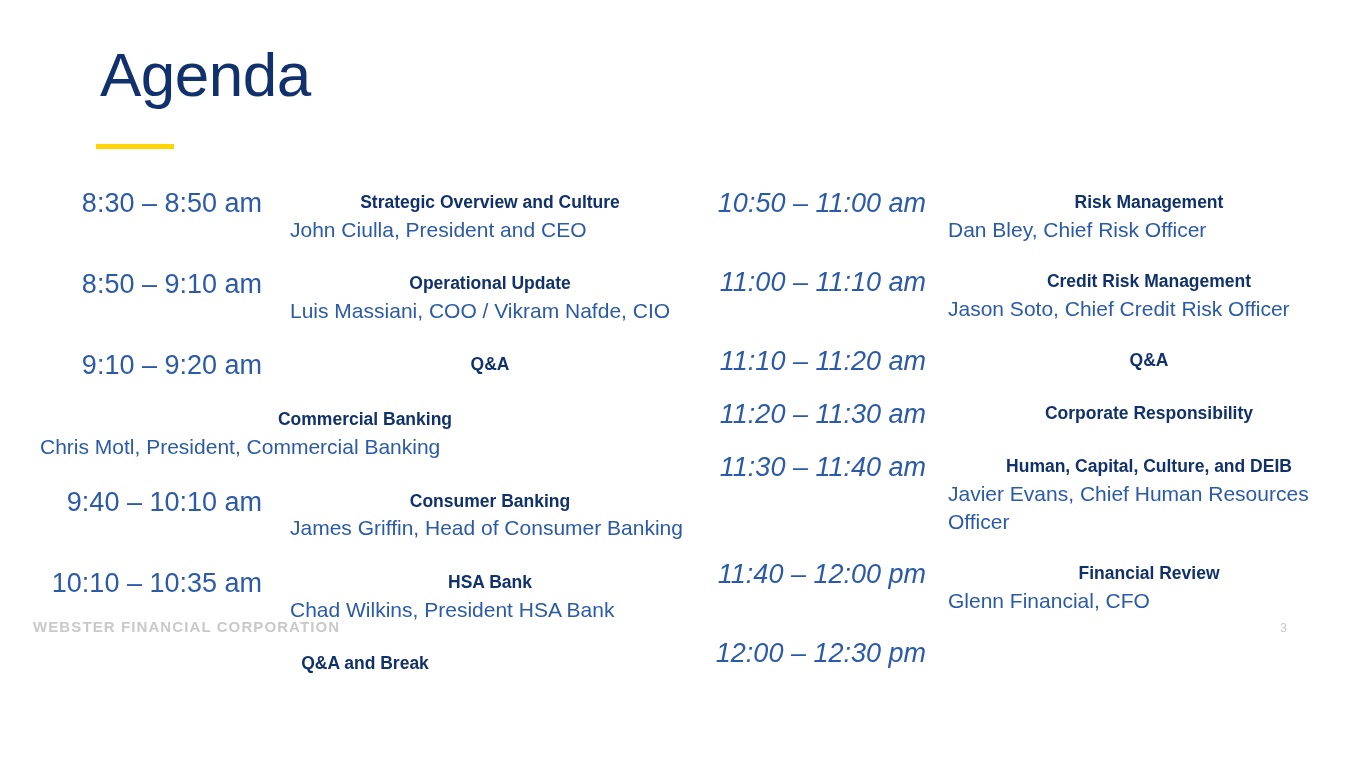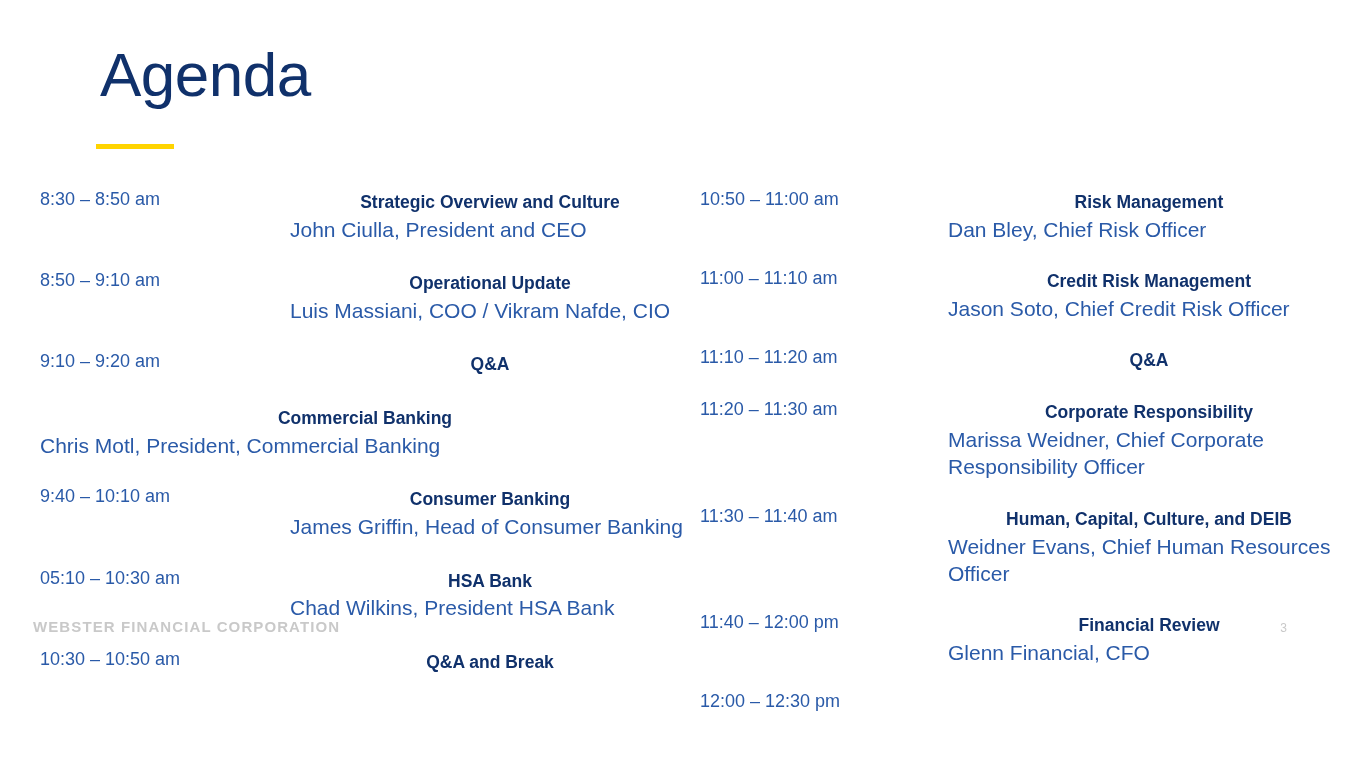--- a/index.html
+++ b/index.html
@@ -59,31 +59,33 @@
   .row {
     display: flex;
     align-items: flex-start;
     margin-bottom: 28px;
   }
   .col-left .row { margin-bottom: 28px; }
   .col-right .row { margin-bottom: 26px; }
 
   .time {
     width: 250px;
+    text-align: right;
     padding-right: 28px;
     box-sizing: border-box;
     color: #2a5aa8;
-    font-size: 18px;
+    font-size: 27px;
     font-weight: 400;
     line-height: 1.0;
     white-space: nowrap;
   }
   .col-right .time {
     width: 248px;
     padding-right: 22px;
+    font-style: italic;
   }
   .detail {
     flex: 1;
     padding-top: 2px;
   }
   .sess-title {
     color: #10316b;
     font-size: 17.5px;
     font-weight: bold;
     line-height: 1.25;
@@ -158,29 +160,28 @@
 
       <div class="row">
         <div class="time">9:40 – 10:10 am</div>
         <div class="detail">
           <div class="sess-title">Consumer Banking</div>
           <div class="sess-speaker">James Griffin, Head of Consumer Banking</div>
         </div>
       </div>
 
       <div class="row">
-        <div class="time">05:10 – 10:30 am</div>
+        <div class="time">10:10 – 10:35 am</div>
         <div class="detail">
           <div class="sess-title">HSA Bank</div>
           <div class="sess-speaker">Chad Wilkins, President HSA Bank</div>
         </div>
       </div>
 
       <div class="row">
-        <div class="time">10:30 – 10:50 am</div>
         <div class="detail">
           <div class="sess-title">Q&amp;A and Break</div>
           <div class="sess-speaker"></div>
         </div>
       </div>
 
     </div>
 
     <div class="col col-right">
 
@@ -205,29 +206,28 @@
         <div class="detail">
           <div class="sess-title">Q&amp;A</div>
           <div class="sess-speaker"></div>
         </div>
       </div>
 
       <div class="row">
         <div class="time">11:20 – 11:30 am</div>
         <div class="detail">
           <div class="sess-title">Corporate Responsibility</div>
-          <div class="sess-speaker">Marissa Weidner, Chief Corporate Responsibility Officer</div>
         </div>
       </div>
 
       <div class="row">
         <div class="time">11:30 – 11:40 am</div>
         <div class="detail">
           <div class="sess-title">Human, Capital, Culture, and DEIB</div>
-          <div class="sess-speaker">Weidner Evans, Chief Human Resources Officer</div>
+          <div class="sess-speaker">Javier Evans, Chief Human Resources Officer</div>
         </div>
       </div>
 
       <div class="row">
         <div class="time">11:40 – 12:00 pm</div>
         <div class="detail">
           <div class="sess-title">Financial Review</div>
           <div class="sess-speaker">Glenn Financial, CFO</div>
         </div>
       </div>

